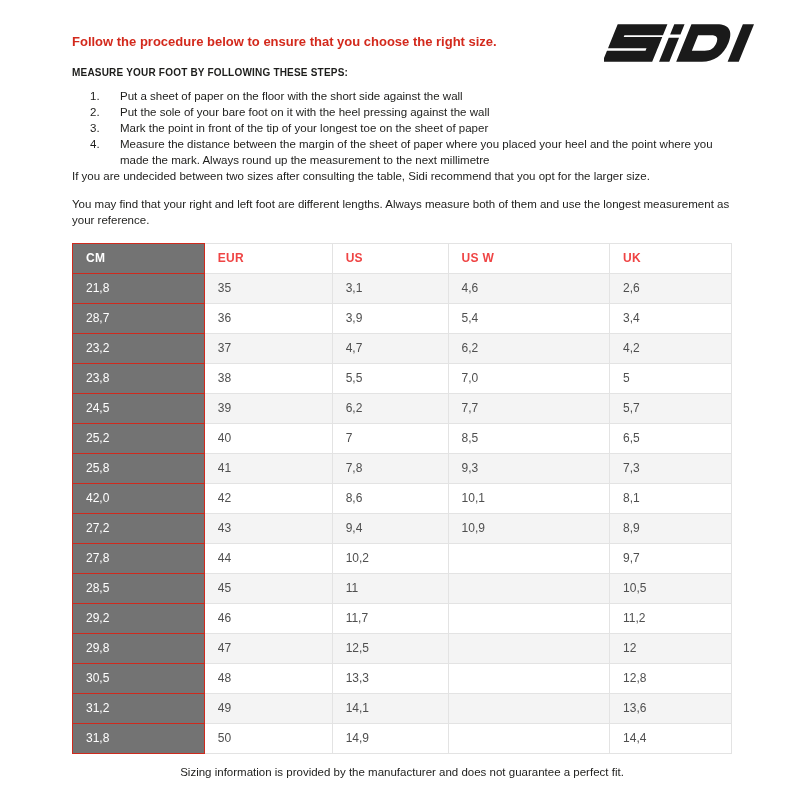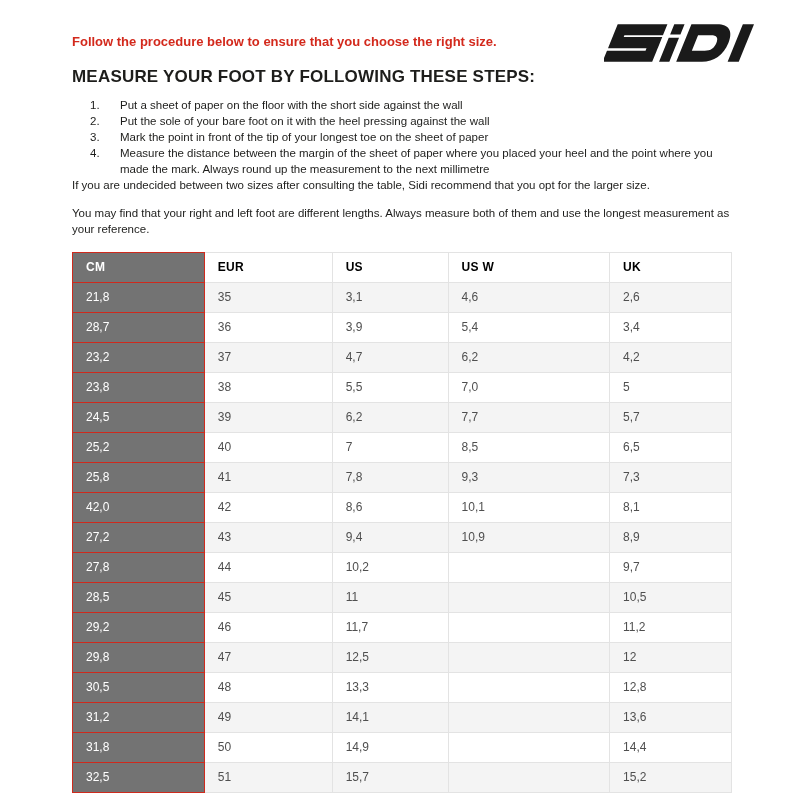--- a/index.html
+++ b/index.html
@@ -23,21 +23,21 @@
     line-height: 16px;
     padding-right: 180px;
   }
   .logo {
     position: absolute;
     top: 18px; right: 46px;
     width: 150px; height: 50px;
   }
   .steps-heading {
     margin: 17px 0 10px 0;
-    font-size: 17px;
+    font-size: 10px;
     font-weight: bold;
     letter-spacing: 0.2px;
   }
   ol.steps { list-style: none; margin: 0; padding: 0; }
   ol.steps li {
     display: flex;
     font-size: 11.5px;
     line-height: 16px;
     padding-left: 18px;
   }
@@ -58,21 +58,21 @@
   .size-table th, .size-table td {
     padding: 7px 13px;
     font-size: 12px;
     line-height: 15px;
     text-align: left;
     border: 1px solid #e3e3e3;
     background: #ffffff;
   }
   .size-table th {
     font-weight: bold;
-    color: #000000;
+    color: #ef4444;
     letter-spacing: 0.3px;
   }
   .size-table td { color: #4f4f4f; }
   .size-table th.cm, .size-table td.cm {
     background: #737373;
     color: #ffffff;
     border-color: #ce2a1d;
   }
   .size-table th.cm { font-weight: bold; }
   .size-table tbody tr:nth-child(odd) td:not(.cm) { background: #f4f4f4; }
@@ -259,25 +259,18 @@
           <td></td>
           <td>13,6</td>
         </tr>
         <tr>
           <td class="cm">31,8</td>
           <td>50</td>
           <td>14,9</td>
           <td></td>
           <td>14,4</td>
         </tr>
-        <tr>
-          <td class="cm">32,5</td>
-          <td>51</td>
-          <td>15,7</td>
-          <td></td>
-          <td>15,2</td>
-        </tr>
       </tbody>
   </table>
 
   <div class="disclaimer">Sizing information is provided by the manufacturer and does not guarantee a perfect fit.</div>
 
 </div>
 
 </body></html>

